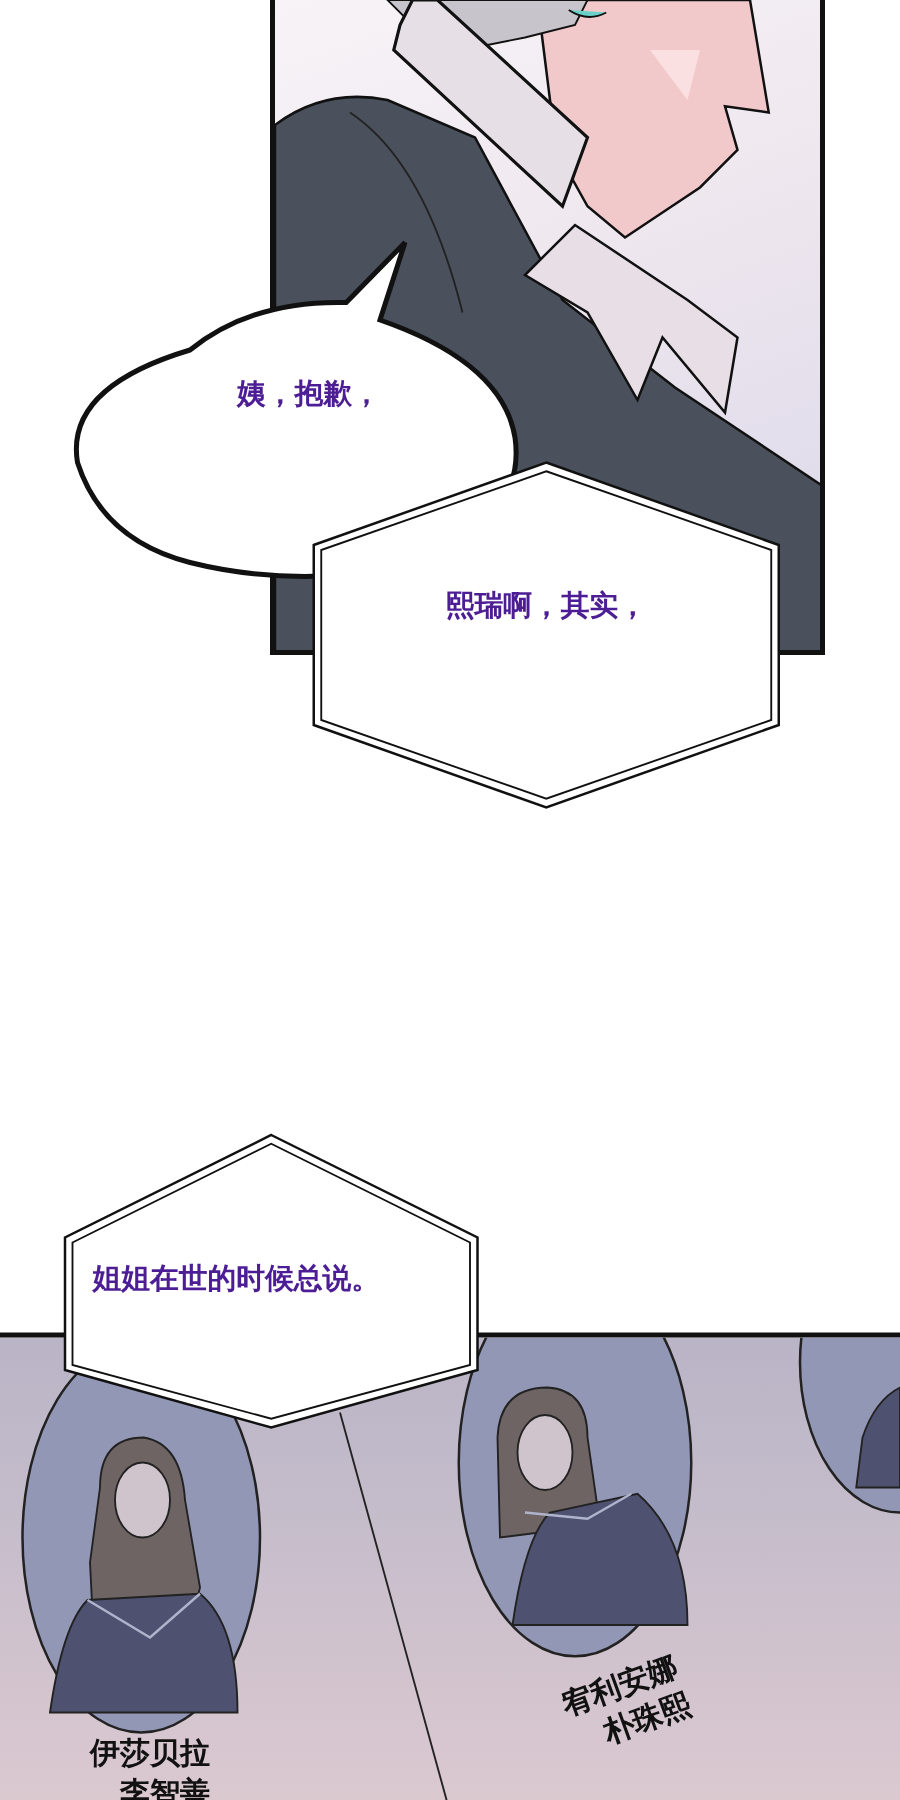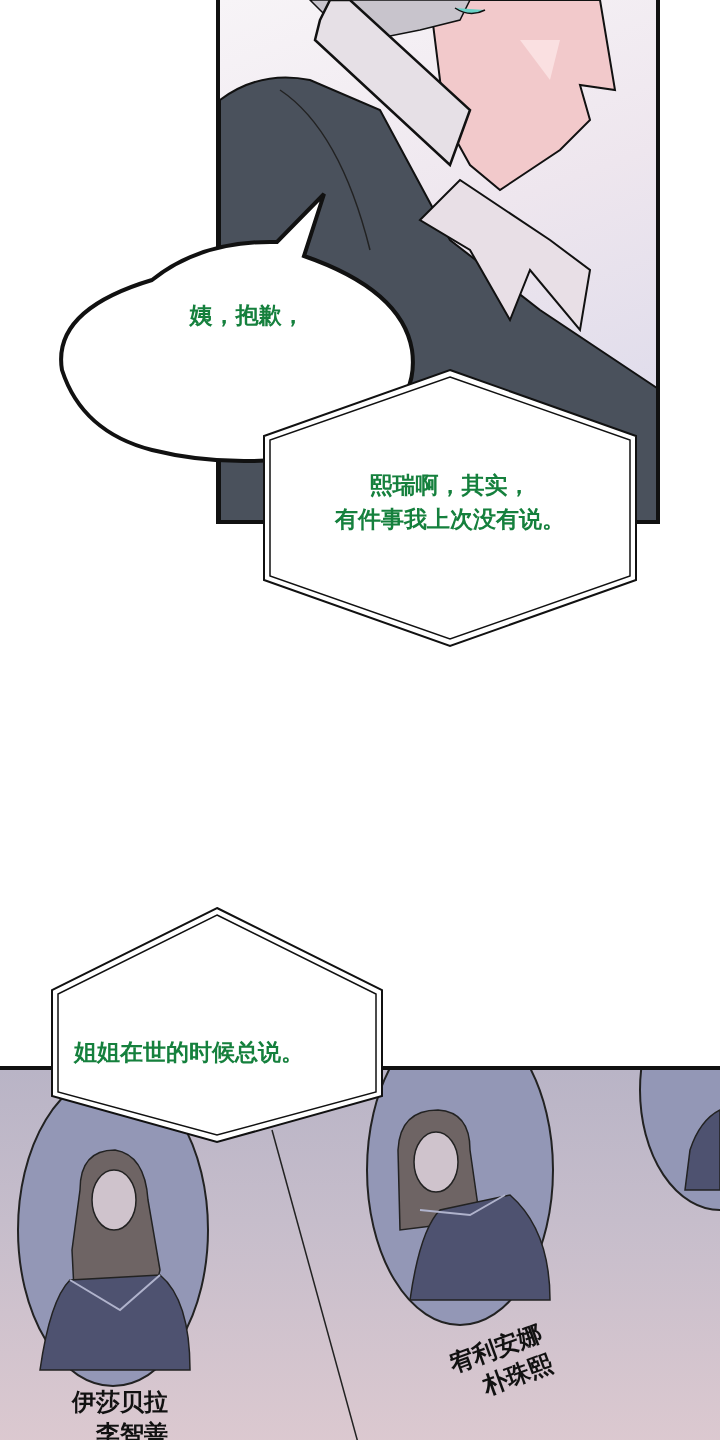--- a/index.html
+++ b/index.html
@@ -3,21 +3,21 @@
 <meta charset="utf-8">
 <style>
   html,body{margin:0;padding:0;background:#fff;}
   body{width:720px;height:1440px;position:relative;overflow:hidden;font-family:"DejaVu Sans","Liberation Sans",sans-serif;}
   .panel{position:absolute;box-sizing:border-box;overflow:hidden;}
   #panel1{left:216px;top:-4px;width:444px;height:528px;border:4px solid #111;
     background:linear-gradient(160deg,#f7f4f7 0%,#eee6ee 45%,#d9d8ea 100%);}
   #panel2{left:0;top:1066px;width:720px;height:380px;border-top:4px solid #111;
     background:linear-gradient(180deg,#b9b4c6 0%,#c6bdcb 40%,#dcc9d0 100%);}
   svg{display:block}
-  .bubble-text{position:absolute;color:#15803d;font-weight:bold;font-size:23px;line-height:34px;text-align:center;white-space:nowrap;}
+  .bubble-text{position:absolute;color:#4c1d95;font-weight:bold;font-size:23px;line-height:34px;text-align:center;white-space:nowrap;}
   .label{position:absolute;color:#111;font-weight:bold;font-size:24px;line-height:32px;white-space:nowrap;}
 </style>
 </head>
 <body>
 
 <div class="panel" id="panel1">
   <svg width="444" height="528" viewBox="0 0 444 528">
 
     <path d="M0 100 Q40 70 90 80 L160 110 L230 240 L320 310 L440 390 L440 528 L0 528 Z" fill="#4a515c" stroke="#111" stroke-width="2"></path>
     <path d="M60 90 Q120 130 150 250" fill="none" stroke="#222" stroke-width="1.5"></path>
@@ -37,28 +37,27 @@
 
 <div style="position:absolute;left:52px;top:170px;width:400px;height:300px;">
   <svg width="400" height="300" viewBox="0 0 400 300" style="position:absolute;left:0;top:0;">
     <path d="M100 110 Q150 70 225 72 L272 24 L252 86 Q350 120 360 180 Q370 250 270 284 Q180 300 100 280 Q30 262 10 200 Q0 140 100 110 Z" fill="#fff" stroke="#111" stroke-width="4"></path>
   </svg>
   <div class="bubble-text" style="left:75px;top:128px;width:240px;">
     <div>姨，抱歉，</div>
   </div>
 </div>
 
-<div style="position:absolute;left:262px;top:368px;width:376px;height:282px;">
+<div style="position:absolute;left:249px;top:368px;width:376px;height:282px;">
   <svg width="376" height="282" viewBox="0 0 376 282" style="position:absolute;left:0;top:0;">
     <polygon points="188,2 374,68 374,212 188,278 2,212 2,68" fill="#fff" stroke="#111" stroke-width="2"></polygon>
     <polygon points="188,9 368,72 368,208 188,271 8,208 8,72" fill="none" stroke="#111" stroke-width="1.5"></polygon>
   </svg>
   <div class="bubble-text" style="left:0;top:100px;width:376px;">
     <div>熙瑞啊，其实，</div>
-    <div>有件事我上次没有说。</div>
   </div>
 </div>
 
 <div class="panel" id="panel2">
   <svg width="720" height="380" viewBox="0 0 720 380" style="position:absolute;left:0;top:0;">
 
     <line x1="272" y1="60" x2="360" y2="380" stroke="#222" stroke-width="1.5"></line>
 
     <g>
       <ellipse cx="113" cy="160" rx="95" ry="156" fill="#9397b6" stroke="#222" stroke-width="2"></ellipse>
@@ -89,16 +88,16 @@
     <div>宥利安娜</div>
     <div style="padding-left:24px;">朴珠熙</div>
   </div>
 </div>
 
 <div style="position:absolute;left:50px;top:906px;width:334px;height:238px;">
   <svg width="334" height="238" viewBox="0 0 334 238" style="position:absolute;left:0;top:0;">
     <polygon points="167,2 332,84 332,190 167,236 2,190 2,84" fill="#fff" stroke="#111" stroke-width="2"></polygon>
     <polygon points="167,9 326,88 326,186 167,229 8,186 8,88" fill="none" stroke="#111" stroke-width="1.5"></polygon>
   </svg>
-  <div class="bubble-text" style="left:24px;top:100px;margin-top:29px;">
+  <div class="bubble-text" style="left:24px;top:100px;">
     <div>姐姐在世的时候总说。</div>
   </div>
 </div>
 
 </body></html>

